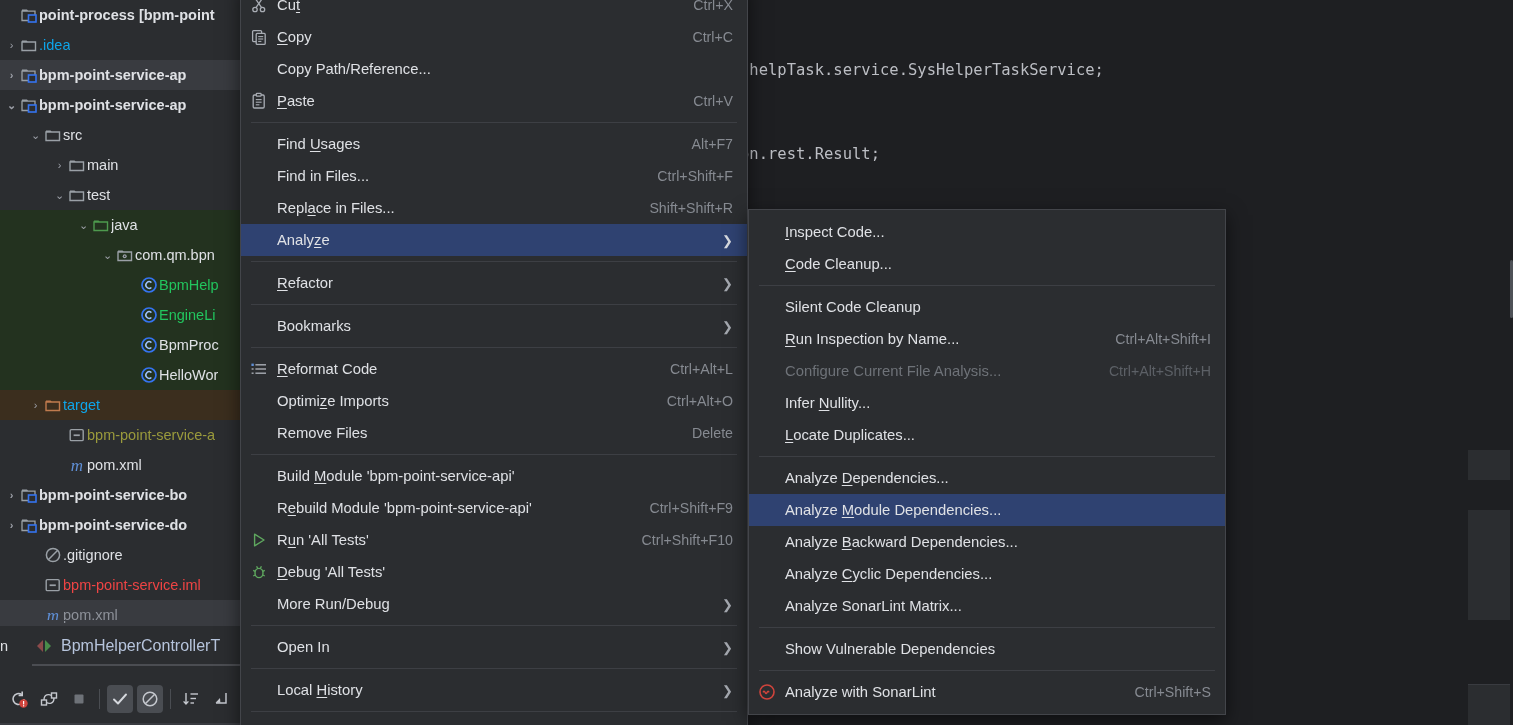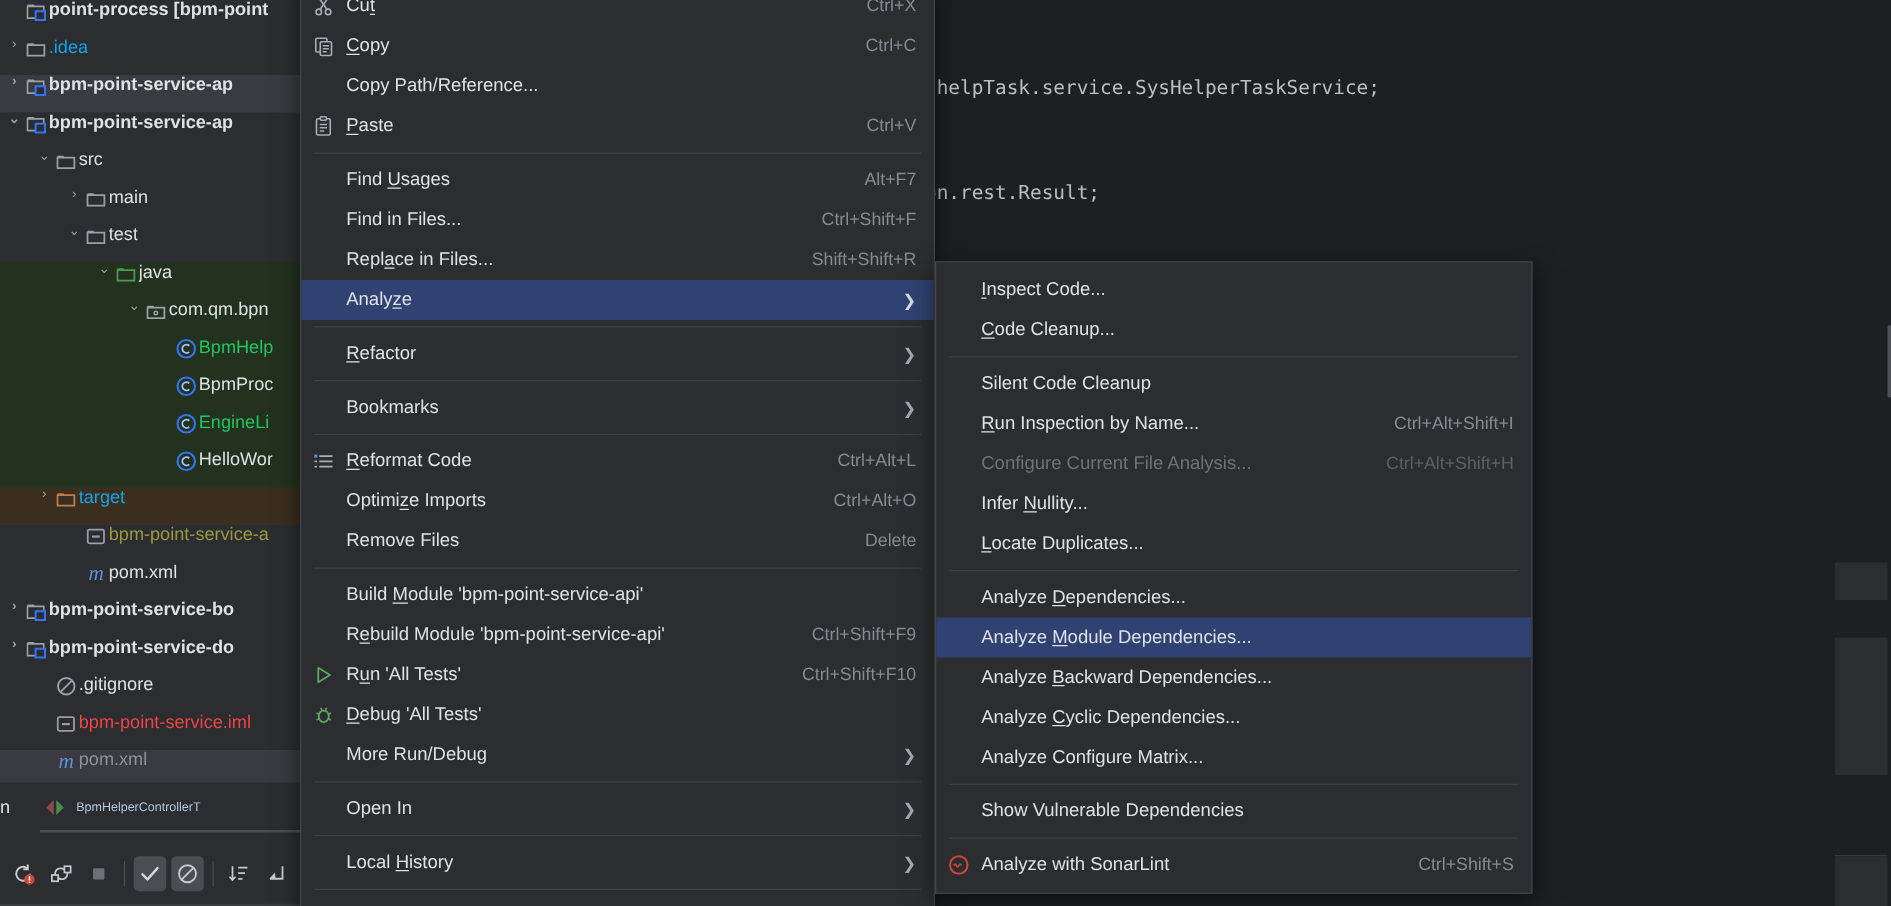--- a/index.html
+++ b/index.html
@@ -69,21 +69,21 @@
   .sidebar {
     position: absolute; left: 0; top: 0;
     width: 240px; height: 725px;
     background: #2B2D30;
     overflow: hidden;
   }
   .tree { position: absolute; left: 0; top: 0; width: 240px; }
   .row {
     position: relative;
     height: 30px;
-    display: flex; align-items: flex-start;
+    display: flex; align-items: center;
     font-size: 14.5px;
     color: #DFE1E5;
     white-space: nowrap;
     padding-right: 4px;
   }
   .row.sel-gray { background: #393B40; }
   .row.green { background: #23321F; }
   .row.brown { background: #3B2E1E; }
   .row.bold { font-weight: bold; }
   .arrow {
@@ -105,21 +105,21 @@
     position: absolute; left: 0; top: 626px; width: 240px; height: 40px;
     background: #2B2D30;
     display: flex; align-items: center;
   }
   .sb-tab-partial {
     font-size: 14.5px; color: #DFE1E5; padding-left: 0px; width: 34px;
     overflow: hidden;
   }
   .sb-tab-main {
     display: flex; align-items: center; gap: 7px;
-    font-size: 10px; color: #B6C4DC; justify-content: center;
+    font-size: 16px; color: #B6C4DC; justify-content: center;
   }
   .sb-tab-underline {
     position: absolute; left: 32px; top: 664px; width: 208px; height: 2px;
     background: #4B4D52;
   }
   .sb-toolbar {
     position: absolute; left: 0; top: 672px; width: 240px; height: 53px;
     background: #2B2D30;
     display: flex; align-items: center; gap: 4px;
     padding: 0 6px;
@@ -330,32 +330,32 @@
         </div>
         <div class="row green">
           <span class="spacer" style="width:124px"></span>
           <span class="arrow"></span>
           <span class="ic">
             <svg width="18" height="18" viewBox="0 0 18 18">
               <circle cx="9" cy="9" r="7" fill="none" stroke="#3574F0" stroke-width="1.7"></circle>
               <path d="M11.4 6.6a3.3 3.3 0 1 0 0 4.9" fill="none" stroke="#9FC3FF" stroke-width="1.5"></path>
             </svg>
           </span>
-          <span class="lbl c-white">BpmProc</span>
+          <span class="lbl c-green">EngineLi</span>
         </div>
         <div class="row green">
           <span class="spacer" style="width:124px"></span>
           <span class="arrow"></span>
           <span class="ic">
             <svg width="18" height="18" viewBox="0 0 18 18">
               <circle cx="9" cy="9" r="7" fill="none" stroke="#3574F0" stroke-width="1.7"></circle>
               <path d="M11.4 6.6a3.3 3.3 0 1 0 0 4.9" fill="none" stroke="#9FC3FF" stroke-width="1.5"></path>
             </svg>
           </span>
-          <span class="lbl c-green">EngineLi</span>
+          <span class="lbl c-white">BpmProc</span>
         </div>
         <div class="row green">
           <span class="spacer" style="width:124px"></span>
           <span class="arrow"></span>
           <span class="ic">
             <svg width="18" height="18" viewBox="0 0 18 18">
               <circle cx="9" cy="9" r="7" fill="none" stroke="#3574F0" stroke-width="1.7"></circle>
               <path d="M11.4 6.6a3.3 3.3 0 1 0 0 4.9" fill="none" stroke="#9FC3FF" stroke-width="1.5"></path>
             </svg>
           </span>
@@ -717,21 +717,21 @@
       <div class="mi">
         <span class="mic"></span>
         <span class="mtext">Analyze <u>B</u>ackward Dependencies...</span>
       </div>
       <div class="mi">
         <span class="mic"></span>
         <span class="mtext">Analyze <u>C</u>yclic Dependencies...</span>
       </div>
       <div class="mi">
         <span class="mic"></span>
-        <span class="mtext">Analyze Configure Matrix...</span>
+        <span class="mtext">Analyze SonarLint Matrix...</span>
       </div>
       <div class="msep"></div>
       <div class="mi">
         <span class="mic"></span>
         <span class="mtext">Show Vulnerable Dependencies</span>
       </div>
       <div class="msep"></div>
       <div class="mi">
         <span class="mic">
           <svg width="18" height="18" viewBox="0 0 18 18">

